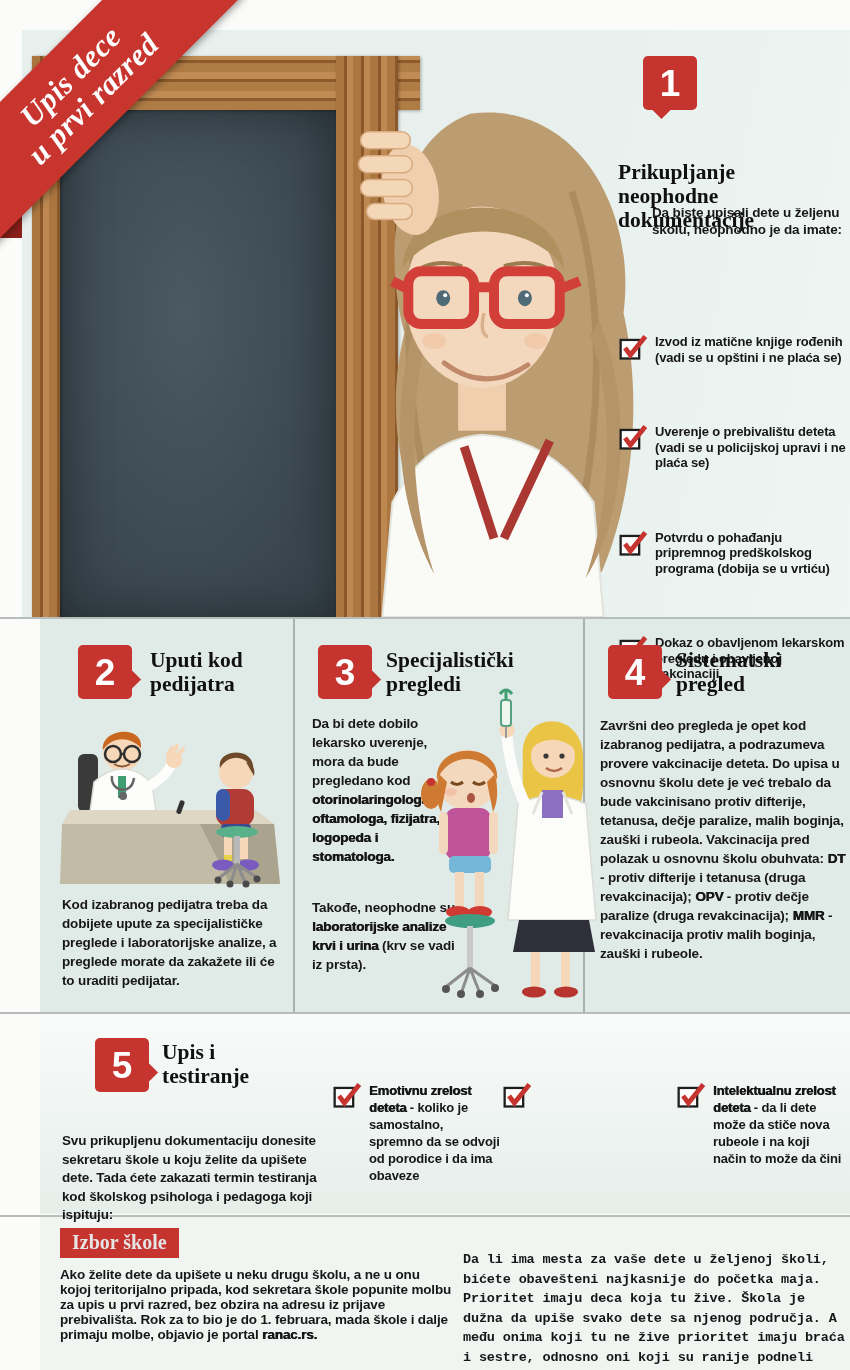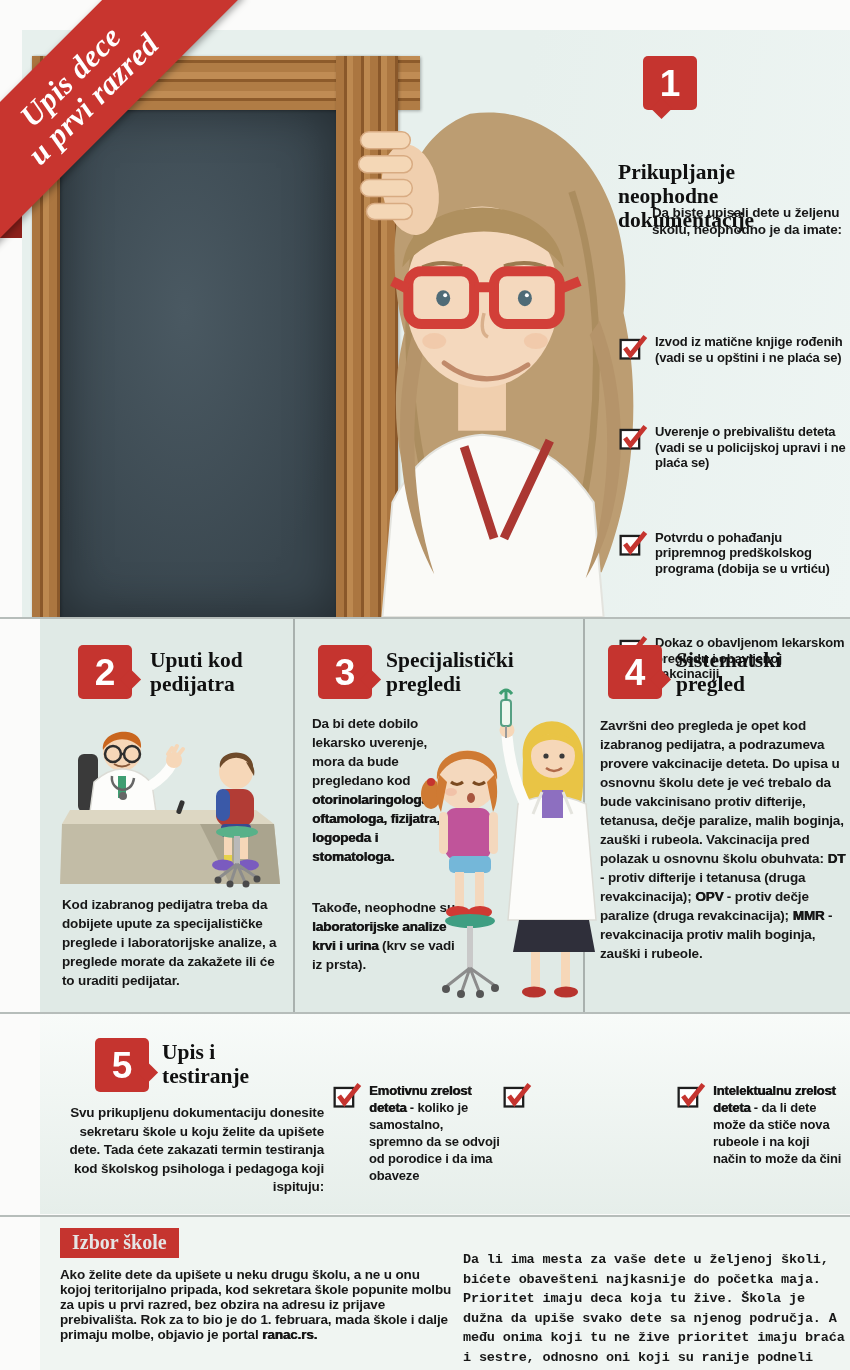--- a/index.html
+++ b/index.html
@@ -276,21 +276,21 @@
     <i class="tail tail-r"></i>
   </div>
   <div class="sec-title" style="left:676px;top:648px;width:140px;">Sistematski pregled</div>
   <div class="body-txt" style="left:600px;top:716px;width:246px;"><span>Završni deo pregleda je opet kod izabranog pedijatra, a podrazumeva provere vakcinacije deteta. Do upisa u osnovnu školu dete je već trebalo da bude vakcinisano protiv difterije, tetanusa, dečje paralize, malih boginja, zauški i rubeola. Vakcinacija pred polazak u osnovnu školu obuhvata: </span><b>DT</b><span> - protiv difterije i tetanusa (druga revakcinacija); </span><b>OPV</b><span> - protiv dečje paralize (druga revakcinacija); </span><b>MMR</b><span> - revakcinacija protiv malih boginja, zauški i rubeole.</span></div>
 
   <div class="badge" style="left:95px;top:1038px;">
     <span>5</span>
     <i class="tail tail-r"></i>
   </div>
   <div class="sec-title" style="left:162px;top:1040px;width:120px;">Upis i testiranje</div>
-  <div class="body-txt" style="left:62px;top:1104px;width:262px;line-height:18.5px;text-align:right;">Svu prikupljenu dokumentaciju donesite sekretaru škole u koju želite da upišete dete. Tada ćete zakazati termin testiranja kod školskog psihologa i pedagoga koji ispituju:</div>
+  <div class="body-txt" style="left:62px;top:1132px;width:262px;line-height:18.5px;">Svu prikupljenu dokumentaciju donesite sekretaru škole u koju želite da upišete dete. Tada ćete zakazati termin testiranja kod školskog psihologa i pedagoga koji ispituju:</div>
 
   <div class="check-item" style="position:absolute;left:332px;top:1036px;width:168px;">
     <svg width="30" height="30" viewBox="0 0 34 32">
         <rect x="3" y="8" width="21" height="21" fill="#fff" stroke="#1e1e1e" stroke-width="2.6"></rect>
         <path d="M8,17 L14,25 L31,4" stroke="#c5342f" stroke-width="5.5" fill="none"></path>
       </svg>
     <div class="check-txt" style="line-height:17px;"><b>Emotivnu zrelost deteta</b><span> - koliko je samostalno, spremno da se odvoji od porodice i da ima obaveze</span></div>
   </div>
   <div class="check-item" style="position:absolute;left:502px;top:1036px;width:172px;">
     <svg width="30" height="30" viewBox="0 0 34 32">

